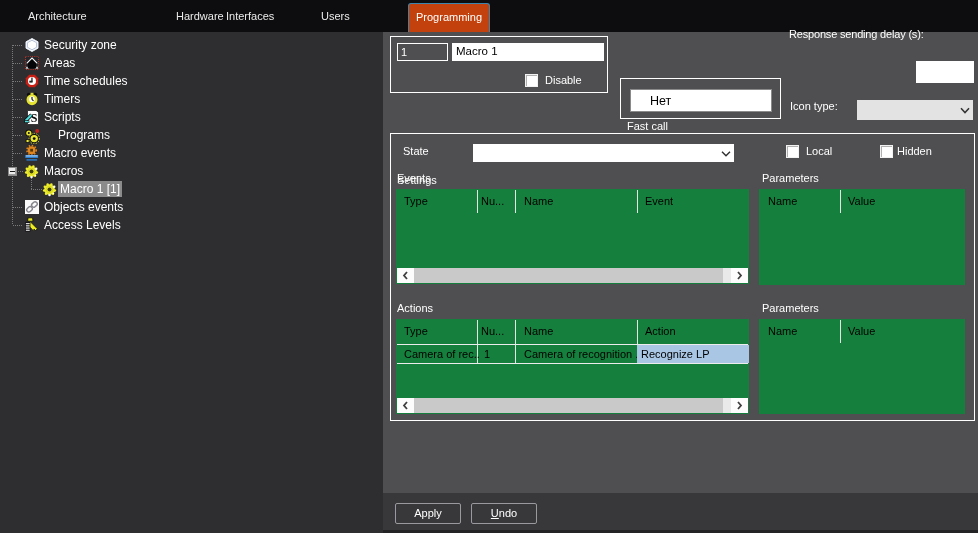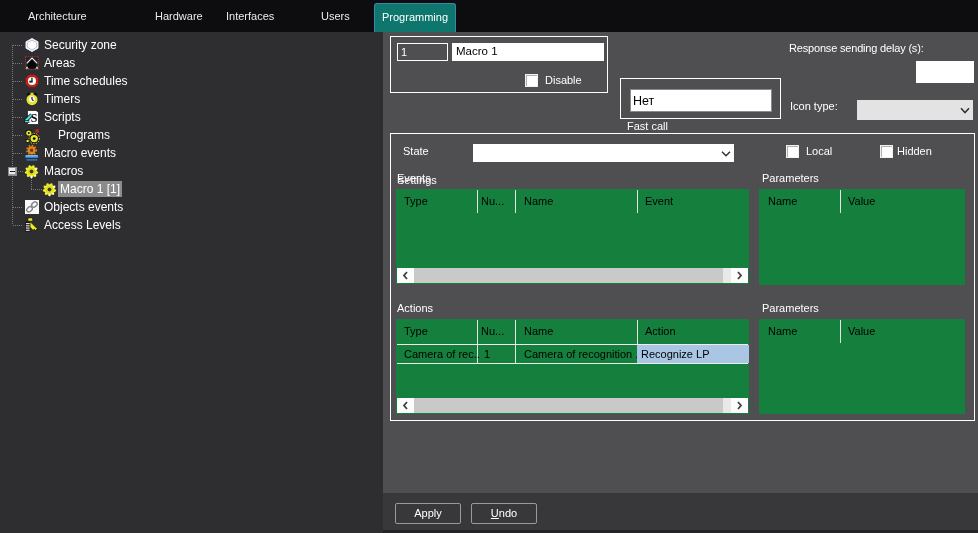--- a/index.html
+++ b/index.html
@@ -1,21 +1,21 @@
 <!DOCTYPE html>
 <html><head>
 <meta charset="utf-8">
 <style>
 * { margin:0; padding:0; box-sizing:border-box; }
 html,body { width:978px; height:533px; overflow:hidden; }
 body { font-family:"Liberation Sans", sans-serif; position:relative; background:#4f4f51; }
 .abs { position:absolute; }
 .topbar { left:0; top:0; width:978px; height:32px; background:#0d0d0f; }
 .tab { color:#eaeaea; font-size:11px; top:10px; }
-.tabsel { left:374px; top:3px; width:82px; height:29px; background:#0f766e; border:1px solid #3d85ac; border-bottom:none; border-radius:3px 3px 0 0; color:#fff; font-size:11px; text-align:center; line-height:27px; }
+.tabsel { left:408px; top:3px; width:82px; height:29px; background:#c2410c; border:1px solid #3d85ac; border-bottom:none; border-radius:3px 3px 0 0; color:#fff; font-size:11px; text-align:center; line-height:27px; }
 .tree { left:0; top:32px; width:383px; height:501px; background:#2e2e30; }
 .treelabel { color:#fff; font-size:12px; height:16px; line-height:16px; }
 .hstub { width:10px; height:1px; background-image:repeating-linear-gradient(to right,#7a7a7a 0 1px,transparent 1px 2px); }
 .panel { left:383px; top:32px; width:595px; height:461px; background:#4f4f51; }
 .gbox { border:1px solid #fff; }
 .glabel { color:#fff; font-size:11px; background:#4f4f51; padding:0 3px;margin-top:48px; }
 .wlabel { color:#fff; font-size:11px; }
 .winput { background:#fff; color:#000; font-size:11px; }
 .cb { width:13px; height:13px; background:#fff; box-shadow:inset 1px 1px 0 #b0b0b0; border:1px solid #f2f2f2; }
 .tbl { background:#15803d; }
@@ -26,21 +26,21 @@
 .sbbtn { width:17px; height:15px; background:#fdfdfd; color:#4a4a4a; font-size:11px; font-weight:bold; text-align:center; line-height:14px; }
 .sbthumb { height:15px; background:#c9c9c9; }
 .strip { left:383px; top:493px; width:595px; height:40px; background:#38383b; border-bottom:3px solid #232325; }
 .btn { width:66px; height:21px; background:#38383b; border:1px solid #9a9a9e; border-radius:2px; color:#fff; font-size:11px; text-align:center; line-height:19px; }
 </style>
 </head>
 <body>
 
 <div class="abs topbar"></div>
 <div class="abs tab" style="left:28px;">Architecture</div>
-<div class="abs tab" style="left:129px;padding-left:26px;">Hardware</div>
+<div class="abs tab" style="left:150px;padding-left:26px;">Hardware</div>
 <div class="abs tab" style="left:226px;">Interfaces</div>
 <div class="abs tab" style="left:321px;">Users</div>
 <div class="abs tabsel">Programming</div>
 
 <div class="abs tree"></div>
 <div id="treeitems">
 
 <div class="abs" style="left:12px; top:45px; width:1px; height:123px; background-image:repeating-linear-gradient(to bottom,#7a7a7a 0 1px,transparent 1px 2px);"></div>
 <div class="abs" style="left:12px; top:177px; width:1px; height:48px; background-image:repeating-linear-gradient(to bottom,#7a7a7a 0 1px,transparent 1px 2px);"></div>
 <div class="abs" style="left:31px; top:178px; width:1px; height:11px; background-image:repeating-linear-gradient(to bottom,#7a7a7a 0 1px,transparent 1px 2px);"></div>
@@ -175,23 +175,23 @@
 <div id="panelitems">
 
 <div class="abs gbox" style="left:390px; top:36px; width:218px; height:57px;"></div>
 <div class="abs" style="left:397px; top:43px; width:51px; height:18px; border:1px solid #fff; color:#fff; font-size:11px; line-height:16px; padding-left:3px;">1</div>
 <div class="abs winput" style="left:452px; top:43px; width:152px; height:18px; line-height:16px; padding-left:4px; font-size:11.5px;">Macro 1</div>
 <div class="abs cb" style="left:525px; top:74px;"></div>
 <div class="abs wlabel" style="left:545px; top:74px;">Disable</div>
 
 <div class="abs gbox" style="left:620px; top:78px; width:161px; height:41px;"></div>
 <div class="abs glabel" style="left:624px; top:72px;">Fast call</div>
-<div class="abs winput" style="left:630px; top:89px; width:142px; height:23px; line-height:22px; padding-left:2px; font-size:12.5px; border:1px solid #8a8a8a;">Нет</div>
-
-<div class="abs wlabel" style="left:789px; top:42px; letter-spacing:-0.18px;">Response sending delay (s):</div>
+<div class="abs winput" style="left:630px; top:89px; width:142px; height:23px; line-height:22px; padding-left:19px; font-size:12.5px; border:1px solid #8a8a8a;">Нет</div>
+
+<div class="abs wlabel" style="left:789px; top:28px; letter-spacing:-0.18px;">Response sending delay (s):</div>
 <div class="abs winput" style="left:916px; top:61px; width:58px; height:22px;"></div>
 
 <div class="abs wlabel" style="left:790px; top:100px;">Icon type:</div>
 <div class="abs" style="left:857px; top:100px; width:116px; height:20px; background:#e3e3e3;"></div>
 <svg class="abs" style="left:960px; top:107px;" width="10" height="8" viewBox="0 0 10 8">
       <path d="M1 1.2 L5 5.6 L9 1.2" stroke="#333" stroke-width="1.5" fill="none"></path>
     </svg>
 
 <div class="abs gbox" style="left:390px; top:133px; width:585px; height:288px;"></div>
 <div class="abs glabel" style="left:394px; top:126px;">Settings</div>

